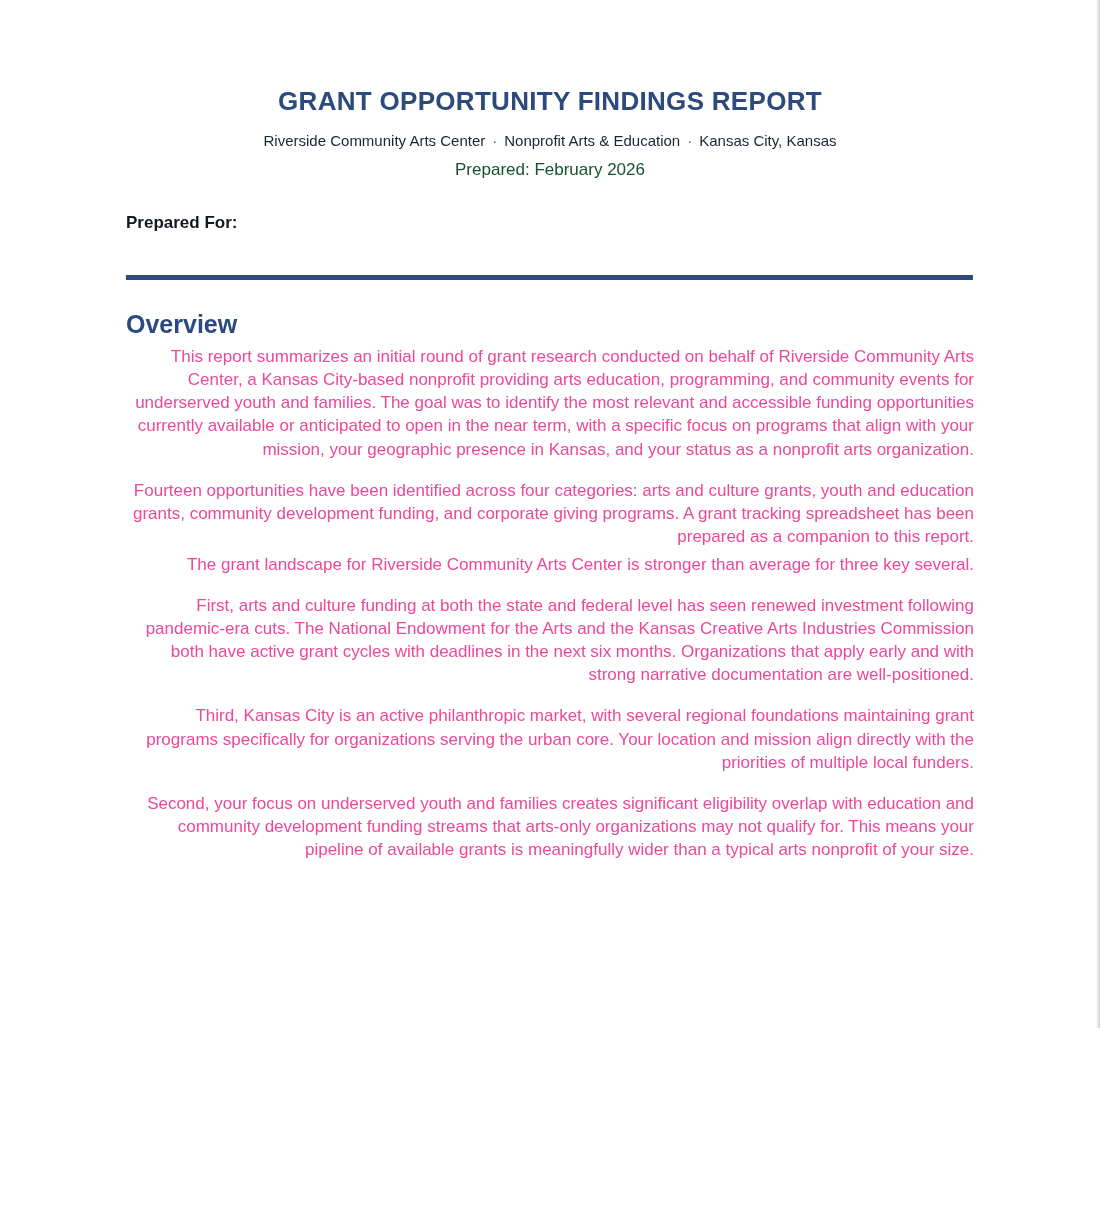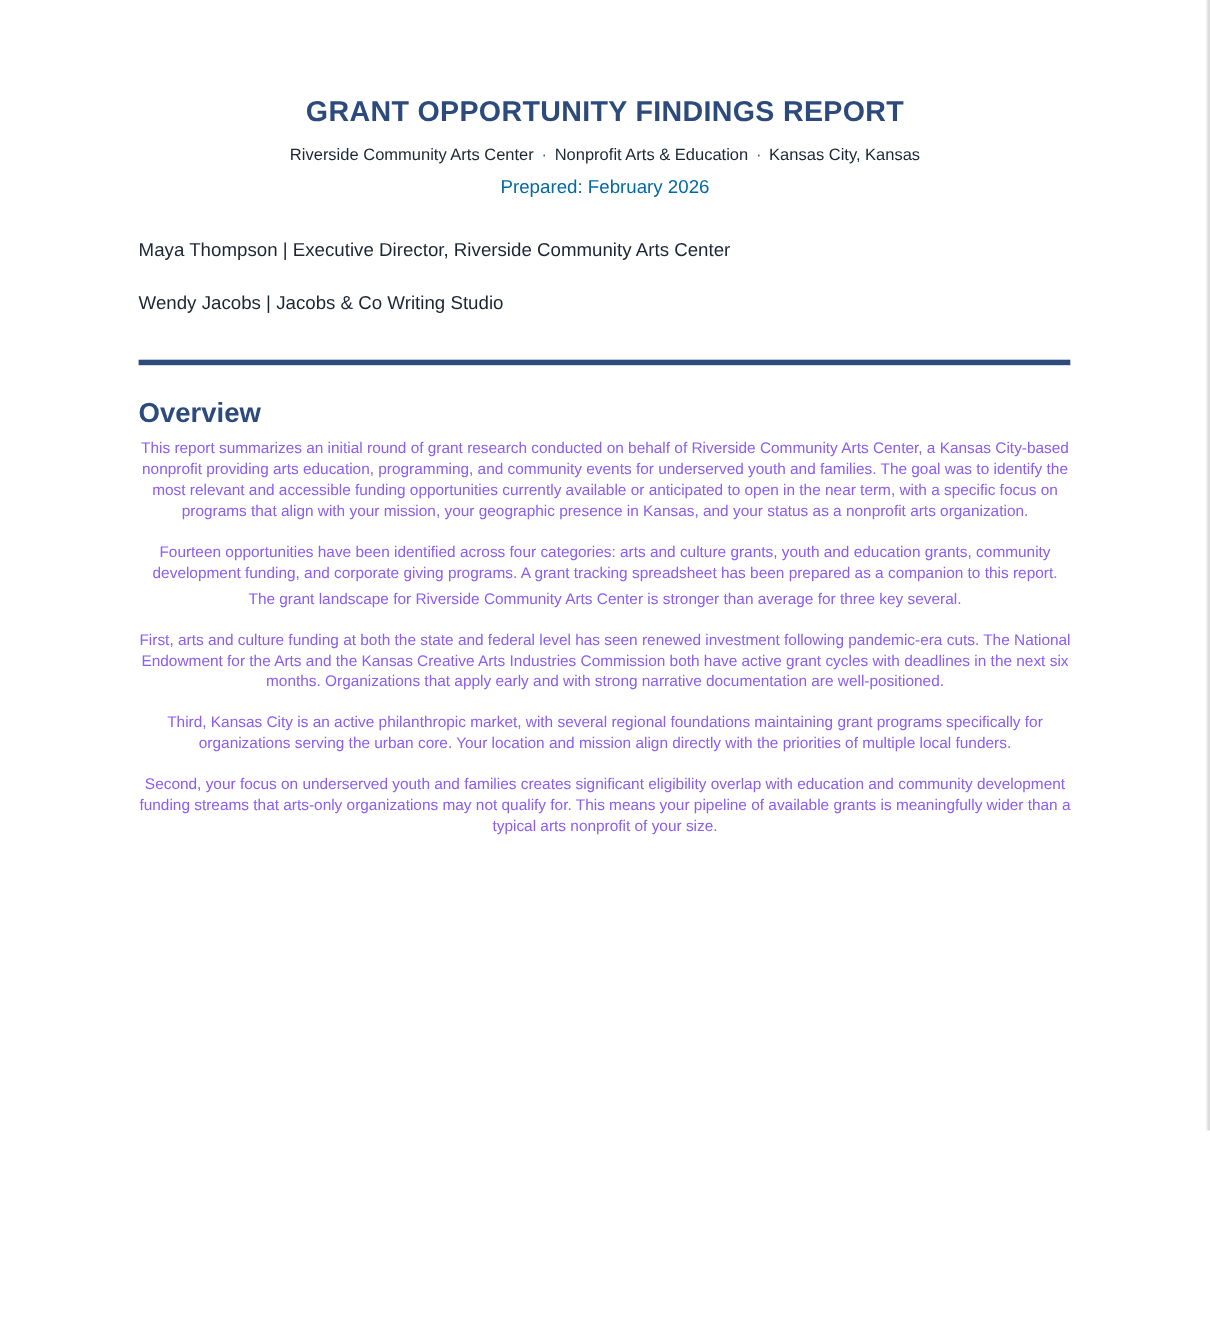--- a/index.html
+++ b/index.html
@@ -56,21 +56,21 @@
   }
   .doc-subtitle .sep {
     padding: 0 7px;
     color: #46536a;
   }
   .doc-prepared {
     margin: 0;
     padding-top: 7px;
     text-align: center;
     font-size: 17px;
-    color: #0369a1;
+    color: #14532d;
     line-height: 1.45;
   }
 
   
   .meta-block {
     padding-top: 27px;
   }
   .meta-group { margin-bottom: 17px; }
   .meta-group:last-child { margin-bottom: 0; }
   .meta-label {
@@ -102,24 +102,24 @@
     margin: 0;
     padding-top: 28px;
     font-size: 25px;
     font-weight: bold;
     color: #2c4a7c;
     line-height: 1.3;
   }
   .body-par {
     margin: 0;
     padding-top: 5px;
-    font-size: 14px;
-    color: #8b5cf6;
+    font-size: 17px;
+    color: #ec4899;
     line-height: 1.36;
-    text-align: center;
+    text-align: right;
   }
   .body-par + .body-par {
     padding-top: 18px;
   }
 </style>
 </head>
 <body>
 
 <div class="page">
   <div class="page-edge-right"></div>
@@ -130,25 +130,24 @@
 
     <p class="doc-subtitle">
       <span>Riverside Community Arts Center</span><span class="sep">·</span><span>Nonprofit Arts &amp; Education</span><span class="sep">·</span><span>Kansas City, Kansas</span>
     </p>
 
     <p class="doc-prepared">Prepared: February 2026</p>
 
     <div class="meta-block">
 
       <div class="meta-group">
-        <p class="meta-value">Maya Thompson | Executive Director, Riverside Community Arts Center</p>
+        <p class="meta-label">Prepared For:</p>
       </div>
 
       <div class="meta-group">
-        <p class="meta-value">Wendy Jacobs | Jacobs &amp; Co Writing Studio</p>
       </div>
 
     </div>
 
     <div class="divider"></div>
 
     <div class="section">
       <h2 class="section-heading">Overview</h2>
       <p class="body-par">This report summarizes an initial round of grant research conducted on behalf of Riverside Community Arts Center, a Kansas City-based nonprofit providing arts education, programming, and community events for underserved youth and families. The goal was to identify the most relevant and accessible funding opportunities currently available or anticipated to open in the near term, with a specific focus on programs that align with your mission, your geographic presence in Kansas, and your status as a nonprofit arts organization.</p>
       <p class="body-par">Fourteen opportunities have been identified across four categories: arts and culture grants, youth and education grants, community development funding, and corporate giving programs. A grant tracking spreadsheet has been prepared as a companion to this report.</p>

